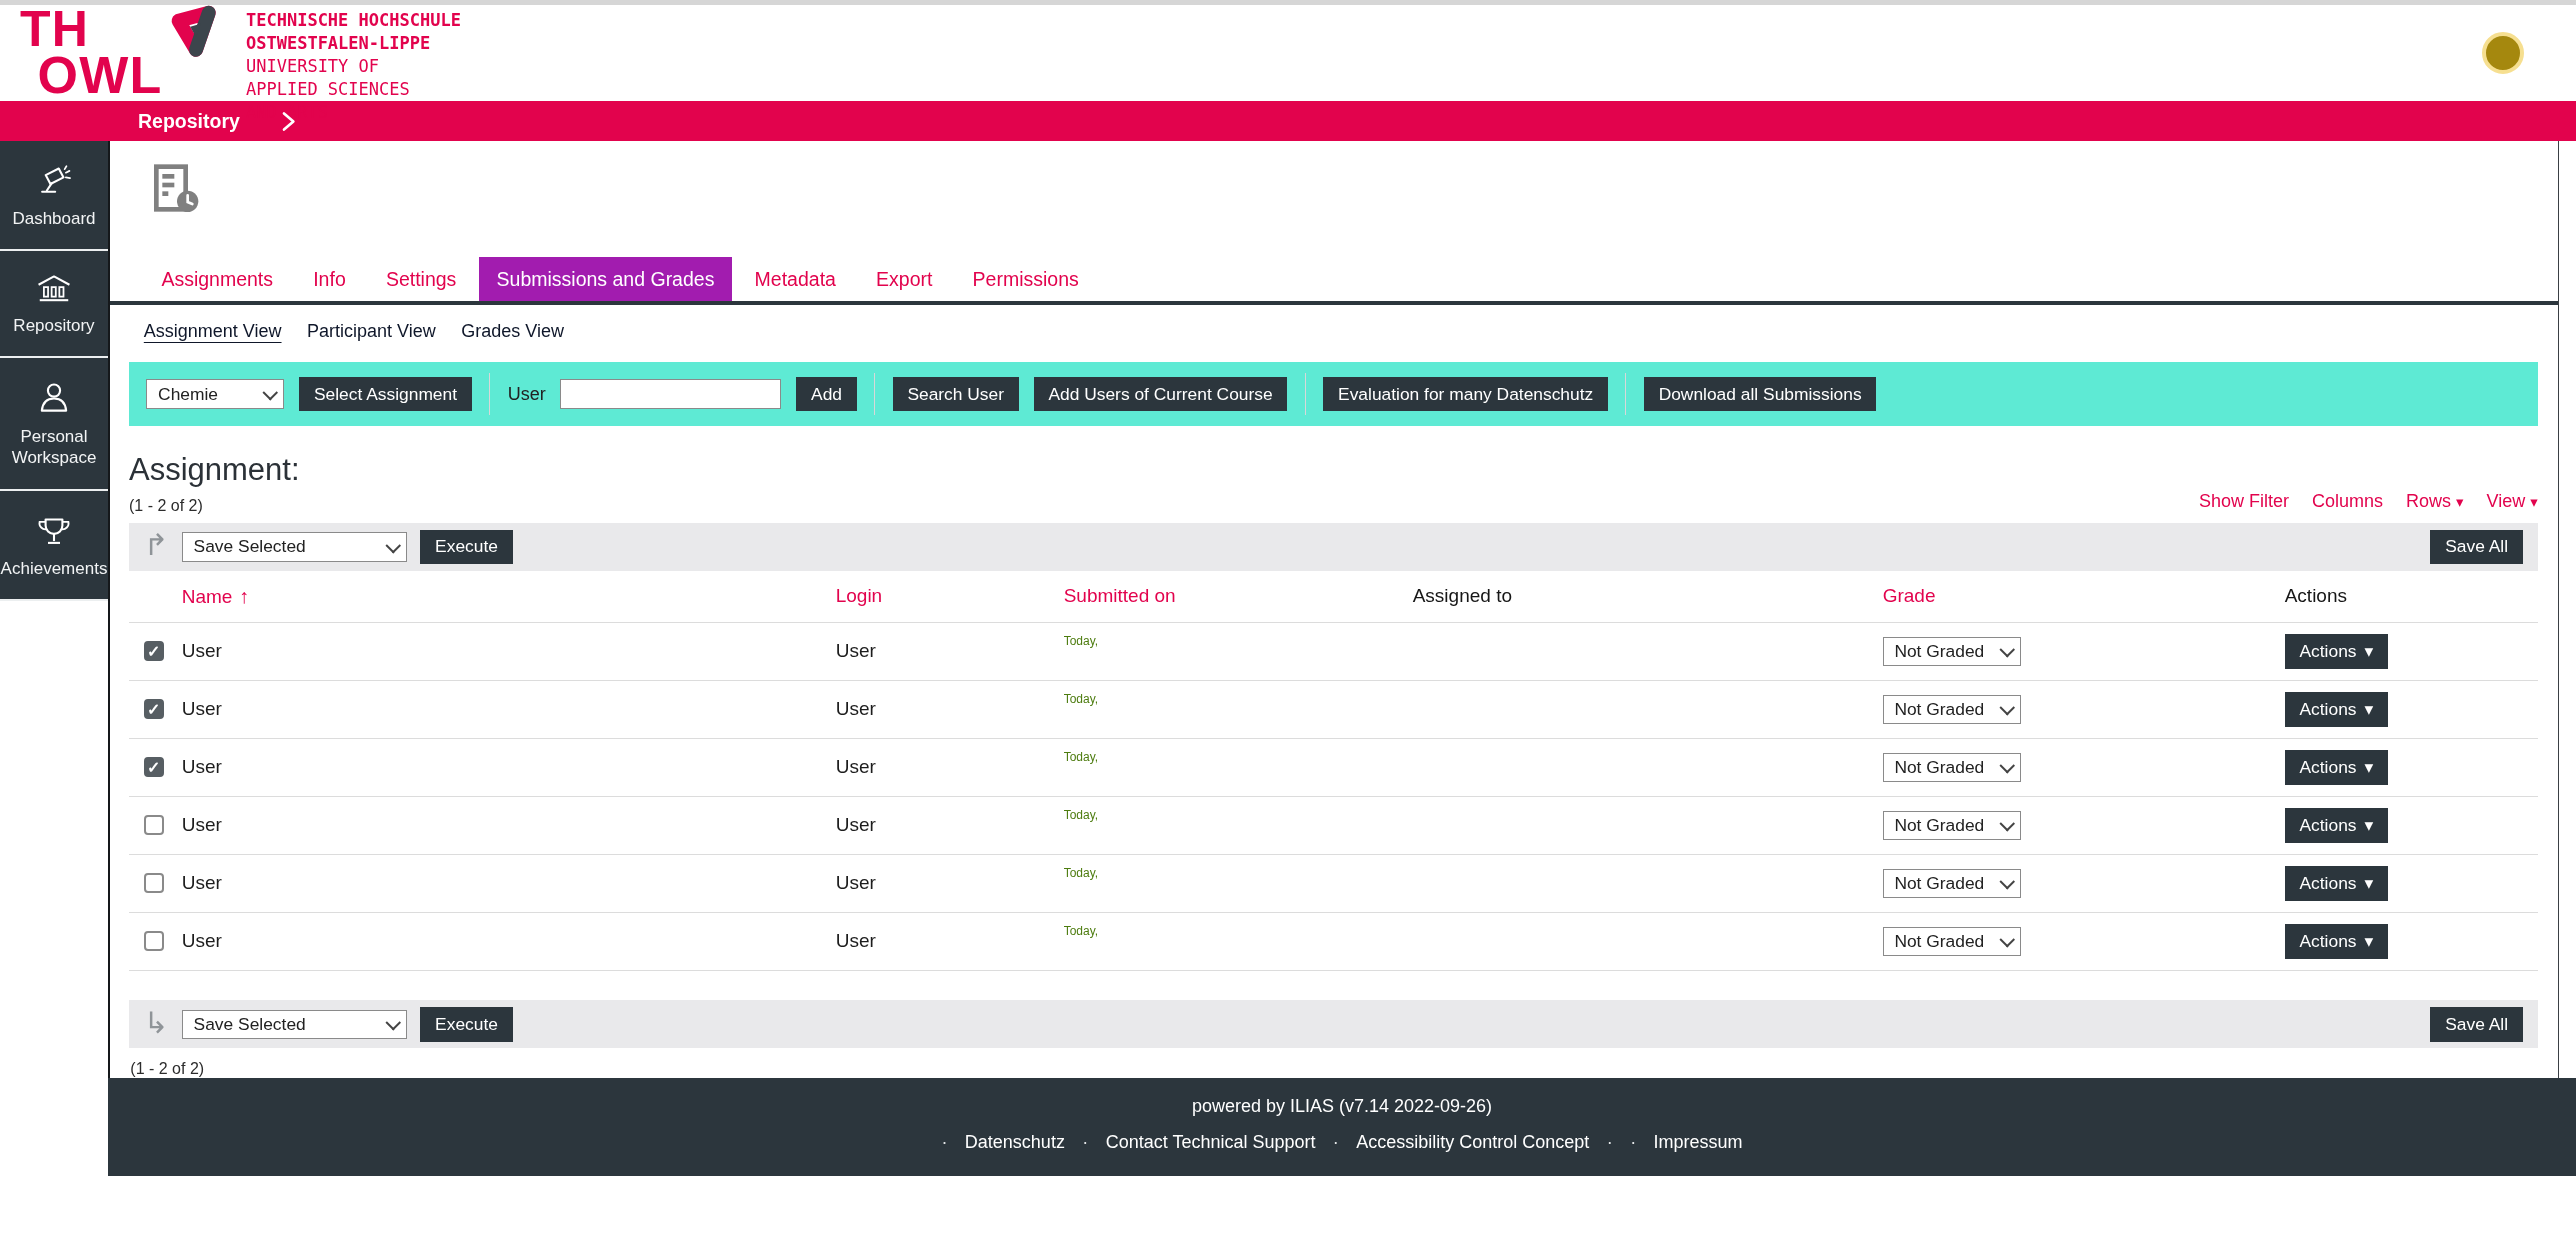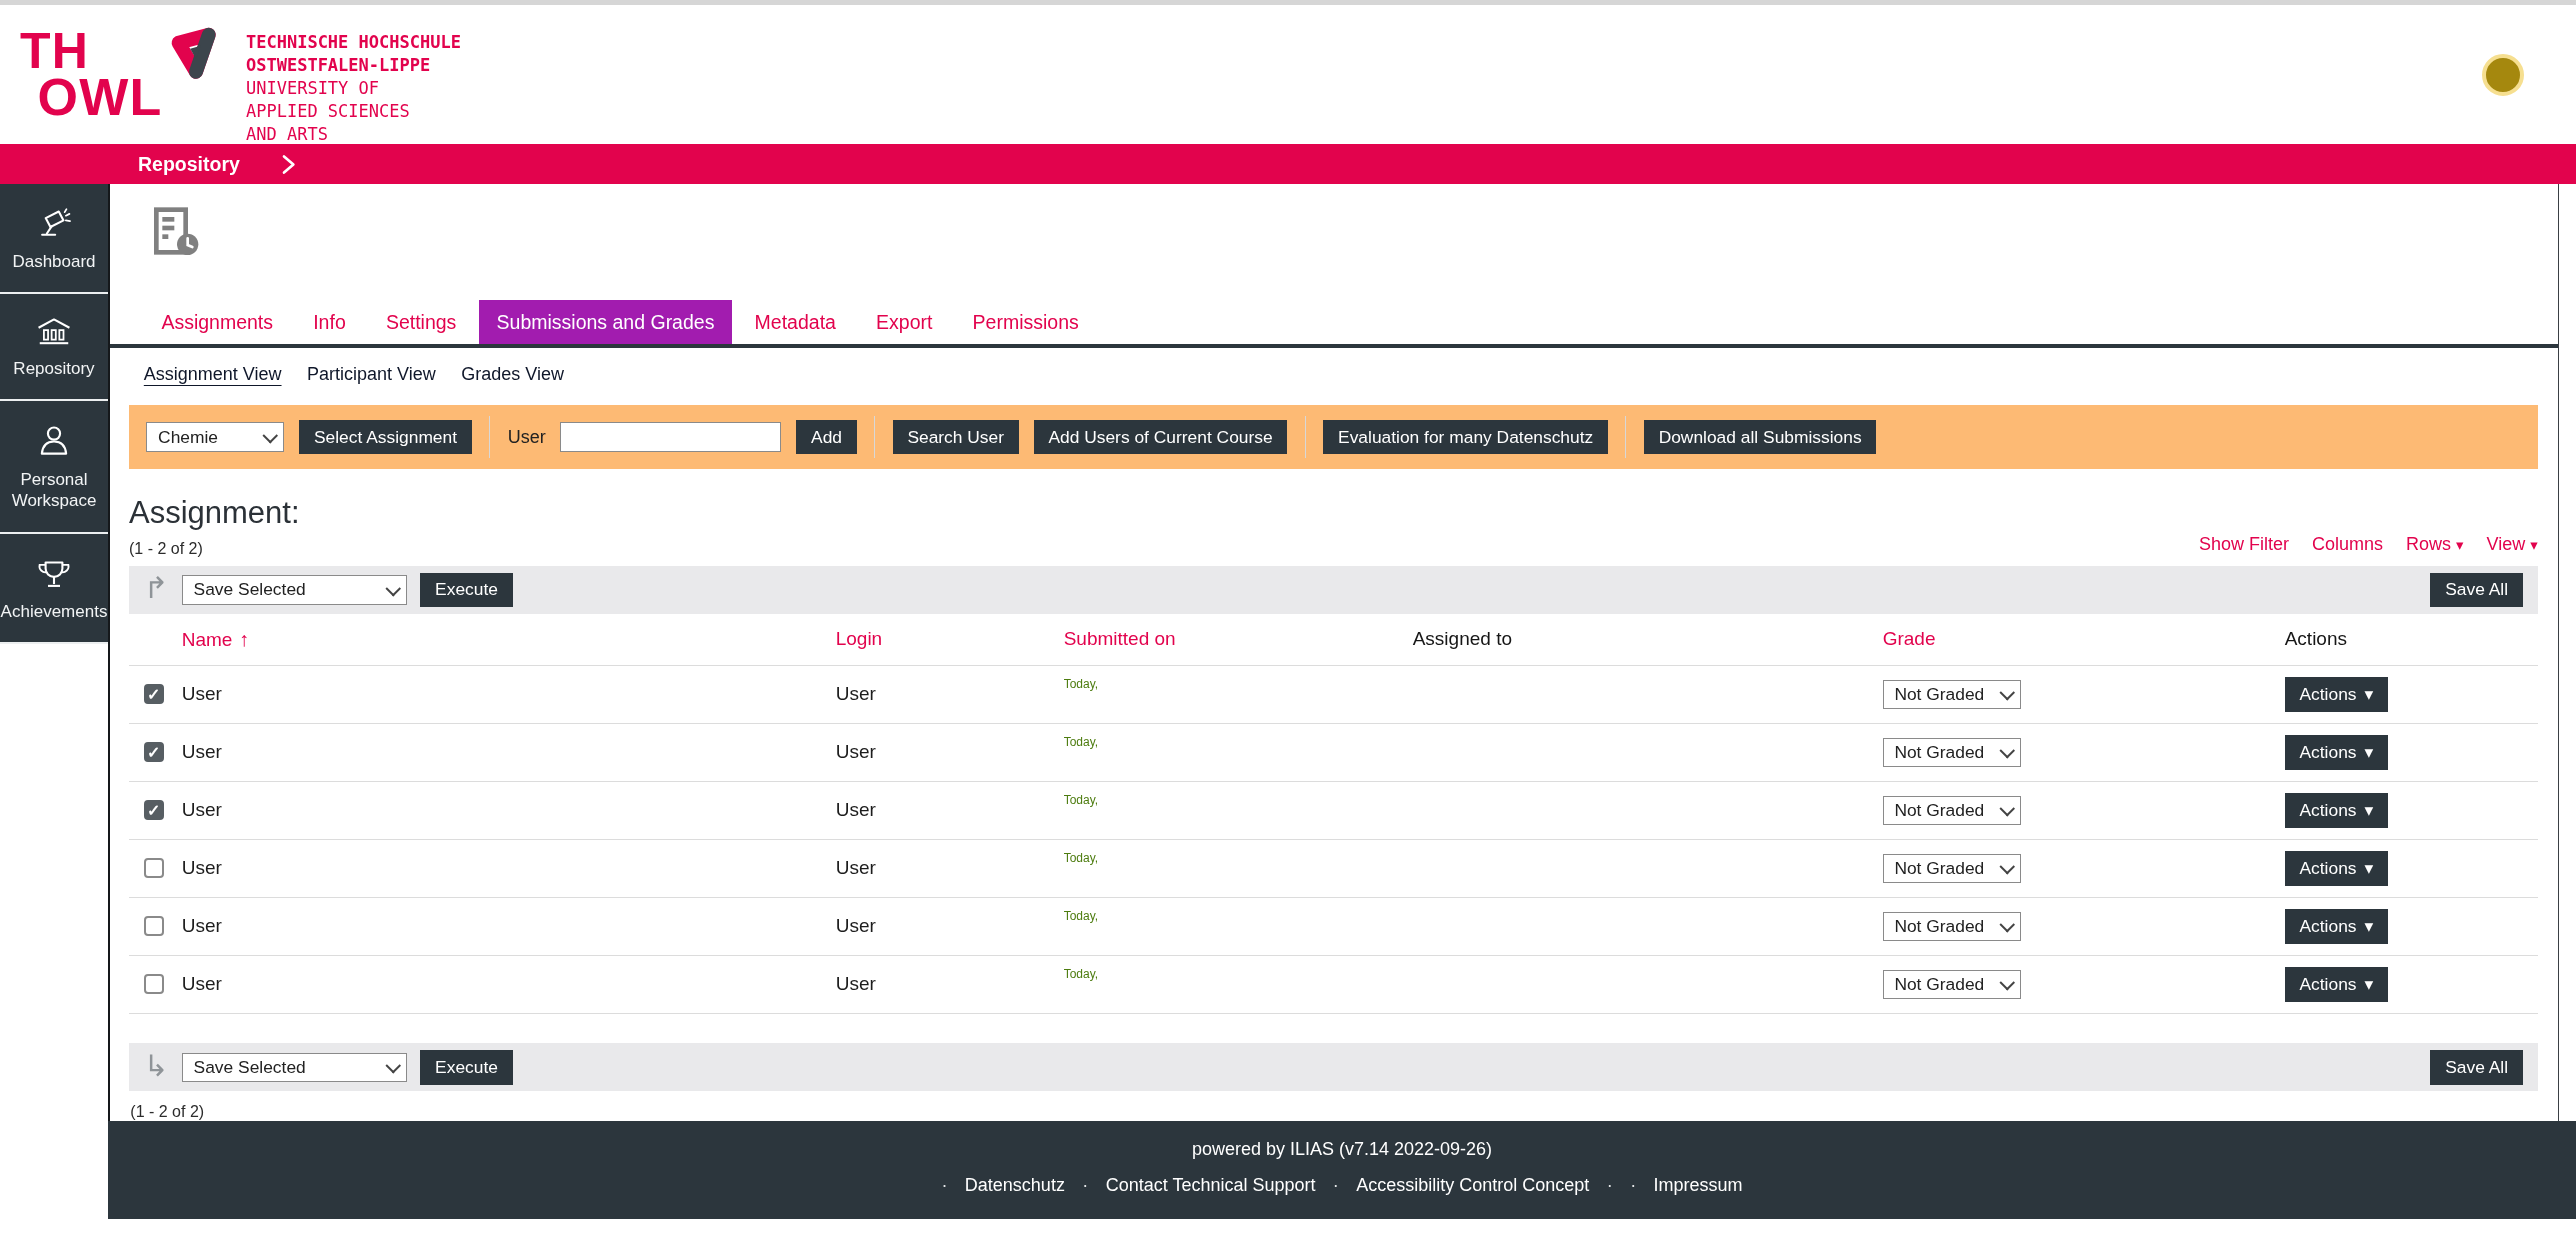--- a/index.html
+++ b/index.html
@@ -1,21 +1,21 @@
 <!DOCTYPE html>
 <html style="font-size:10.7px"><head>
 <meta charset="utf-8">
 <style>
   * { margin:0; padding:0; box-sizing:border-box; }
   html,body { width:2576px; height:1260px; background:#fff; font-family:"Liberation Sans", sans-serif; overflow:hidden; }
 
   .topstrip { height:5.4px; background:#d6d6d6; }
 
   
-  .header { height:139px; background:#fff; display:flex; align-items:center; justify-content:space-between; padding:0 52px 0 20px; }
+  .header { height:96px; background:#fff; display:flex; align-items:center; justify-content:space-between; padding:0 52px 0 20px; }
   .logo { display:flex; align-items:center; gap:12px; }
   .logo-mark { display:flex; align-items:flex-start; }
   .logo-th-owl { color:#e2034d; font-weight:bold; line-height:0.9; letter-spacing:1.3px; }
   .logo-th { font-size:50px; display:block; }
   .logo-owl { font-size:52px; display:block; margin-left:17.4px; }
   .logo-tri { width:58px; height:67px; margin-left:4px; margin-top:-4px; }
   .logo-text { color:#e2034d; font-family:"DejaVu Sans Mono", monospace; font-size:17px; line-height:23px; margin-left:9.4px; margin-top:27px; }
   .logo-text .b { font-weight:bold; }
   .avatar { width:42px; height:42px; border-radius:50%; background:#a5880e; border:4px solid #f6df90; }
 
@@ -42,21 +42,21 @@
   
   .tabs-wrap { margin:38px -20px 0 -19px; border-bottom:4.7px solid #2c363d; padding-left:34px; }
   .tabs { display:flex; align-items:flex-end; gap:5.4px; }
   .tab { font-size:19.5px; color:#e2034d; padding:10.7px 17.4px; cursor:pointer; white-space:nowrap; }
   .tab.active { background:#a21caf; color:#fff; }
   .subtabs { display:flex; gap:25.5px; margin:16px 0 0 14.8px; }
   .subtab { font-size:18px; color:#0f172a; cursor:pointer; }
   .subtab.active { text-decoration:underline; text-underline-offset:5.4px; }
 
   
-  .toolbar { margin-top:20px; background:#fdba74; display:flex; align-items:center; padding:10.7px 0; }
+  .toolbar { margin-top:20px; background:#5eead4; display:flex; align-items:center; padding:10.7px 0; }
   .tgroup { display:flex; align-items:center; gap:14.8px; padding:4px 17.4px; }
   .tgroup + .tgroup { border-left:1.3px solid #d8d8d8; }
   .select { background:#fff; border:1.3px solid #8a8a8a; height:29.5px; display:flex; align-items:center; justify-content:space-between; padding:0 9.4px 0 10.7px; font-size:17.4px; color:#222; cursor:pointer; }
   .select .chev { width:10.7px; height:10.7px; border-right:2px solid #444; border-bottom:2px solid #444; transform:rotate(45deg) translateY(-2.7px); }
   .w-asg { width:138px; }
   .w-bulk { width:225px; }
   .w-grade { width:138px; }
   .btn { background:#2c363d; color:#fff; border:none; font-size:17.4px; font-family:"Liberation Sans", sans-serif; padding:6.7px 14.8px; cursor:pointer; white-space:nowrap; }
   .tlabel { font-size:18px; color:#222; }
   .tinput { width:221px; height:29.5px; border:1.3px solid #8a8a8a; background:#fff; font-size:17.4px; padding:0 6.7px; }

